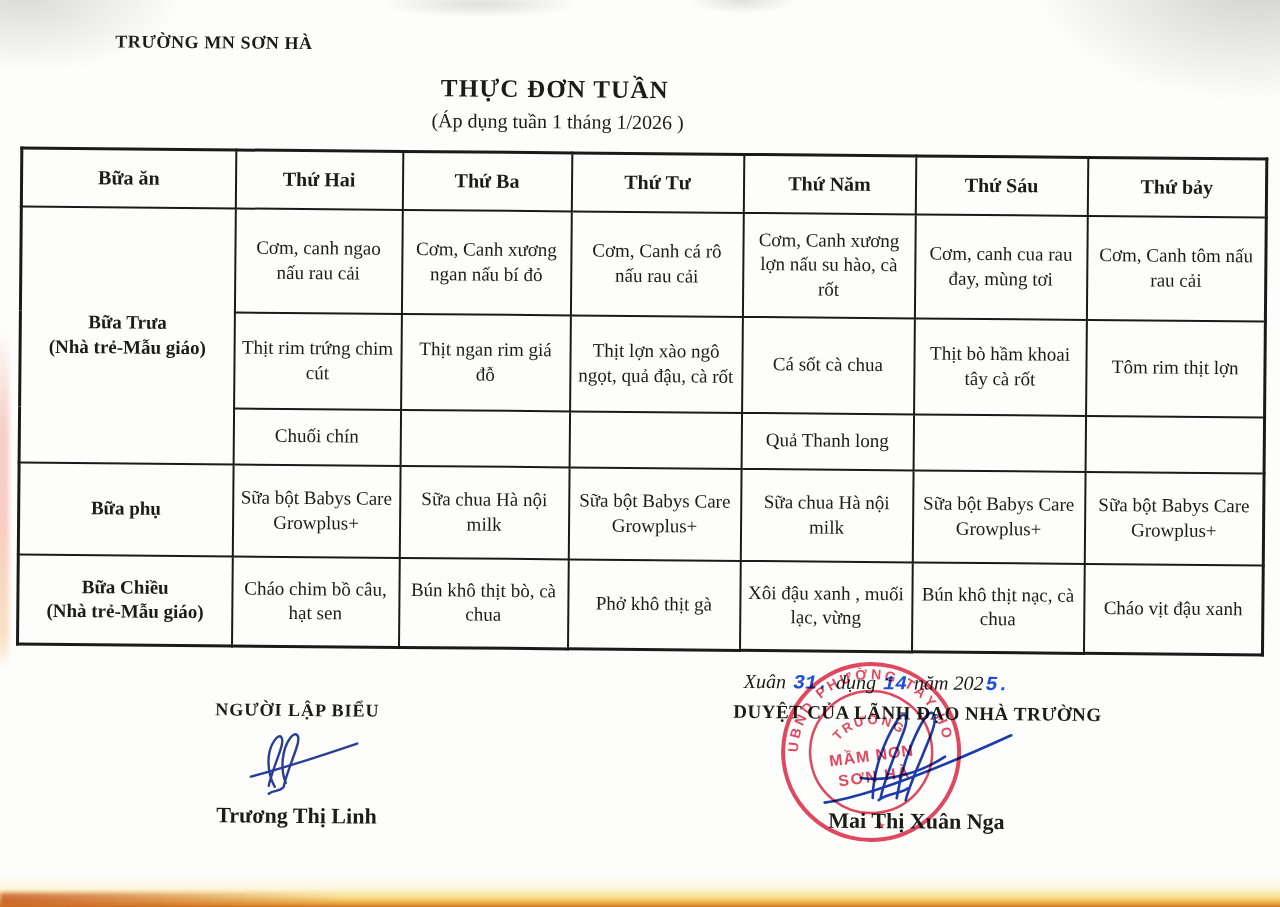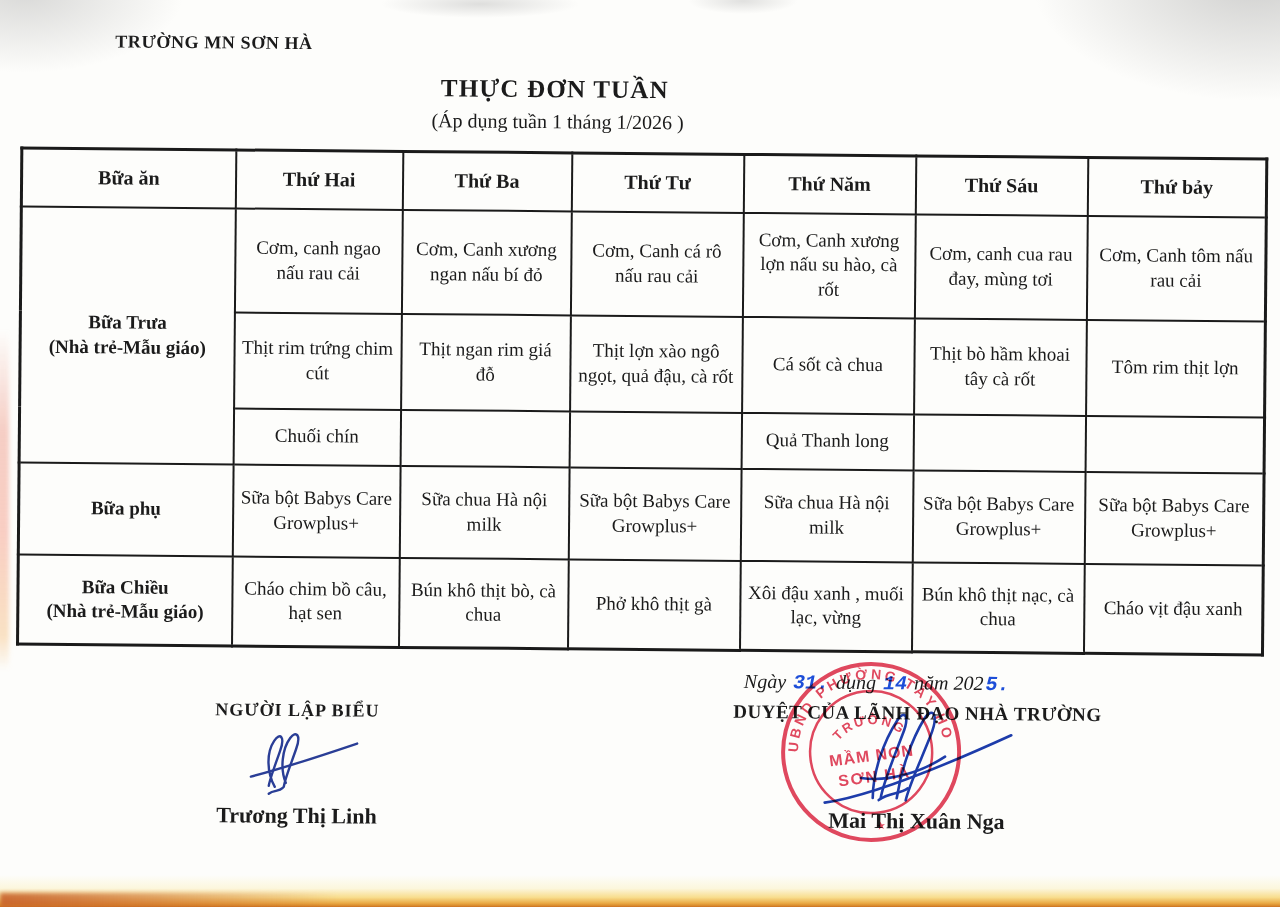--- a/index.html
+++ b/index.html
@@ -152,21 +152,21 @@
     <g fill="none" stroke="#2a3e96" stroke-width="2.4" stroke-linecap="round">
       <path d="M42,64 C34,50 33,30 41,18 C47,9 52,14 47,28 C42,43 37,56 36,63"></path>
       <path d="M53,60 C47,46 49,26 57,15 C63,7 68,12 63,26 C58,41 52,56 51,64"></path>
       <path d="M18,54 C48,46 78,36 124,20"></path>
       <path d="M36,71 C41,67 46,69 50,65"></path>
     </g>
   </svg>
   <div class="abs left-name">Trương Thị Linh</div>
 
   <div class="abs date-line">
-    <span>Ngày</span>
+    <span>Xuân</span>
     <span class="hand">31.</span>
     <span>dụng</span>
     <span class="hand">14</span>
     <span>năm 202</span><span class="hand">5.</span>
   </div>
   <div class="abs right-heading">DUYỆT CỦA LÃNH ĐẠO NHÀ TRƯỜNG</div>
 
   <svg class="abs stamp" viewBox="0 0 188 188">
     <g transform="rotate(-8 94 94)">
       <circle cx="94" cy="94" r="88" fill="none" stroke="#dd3850" stroke-width="4"></circle>

